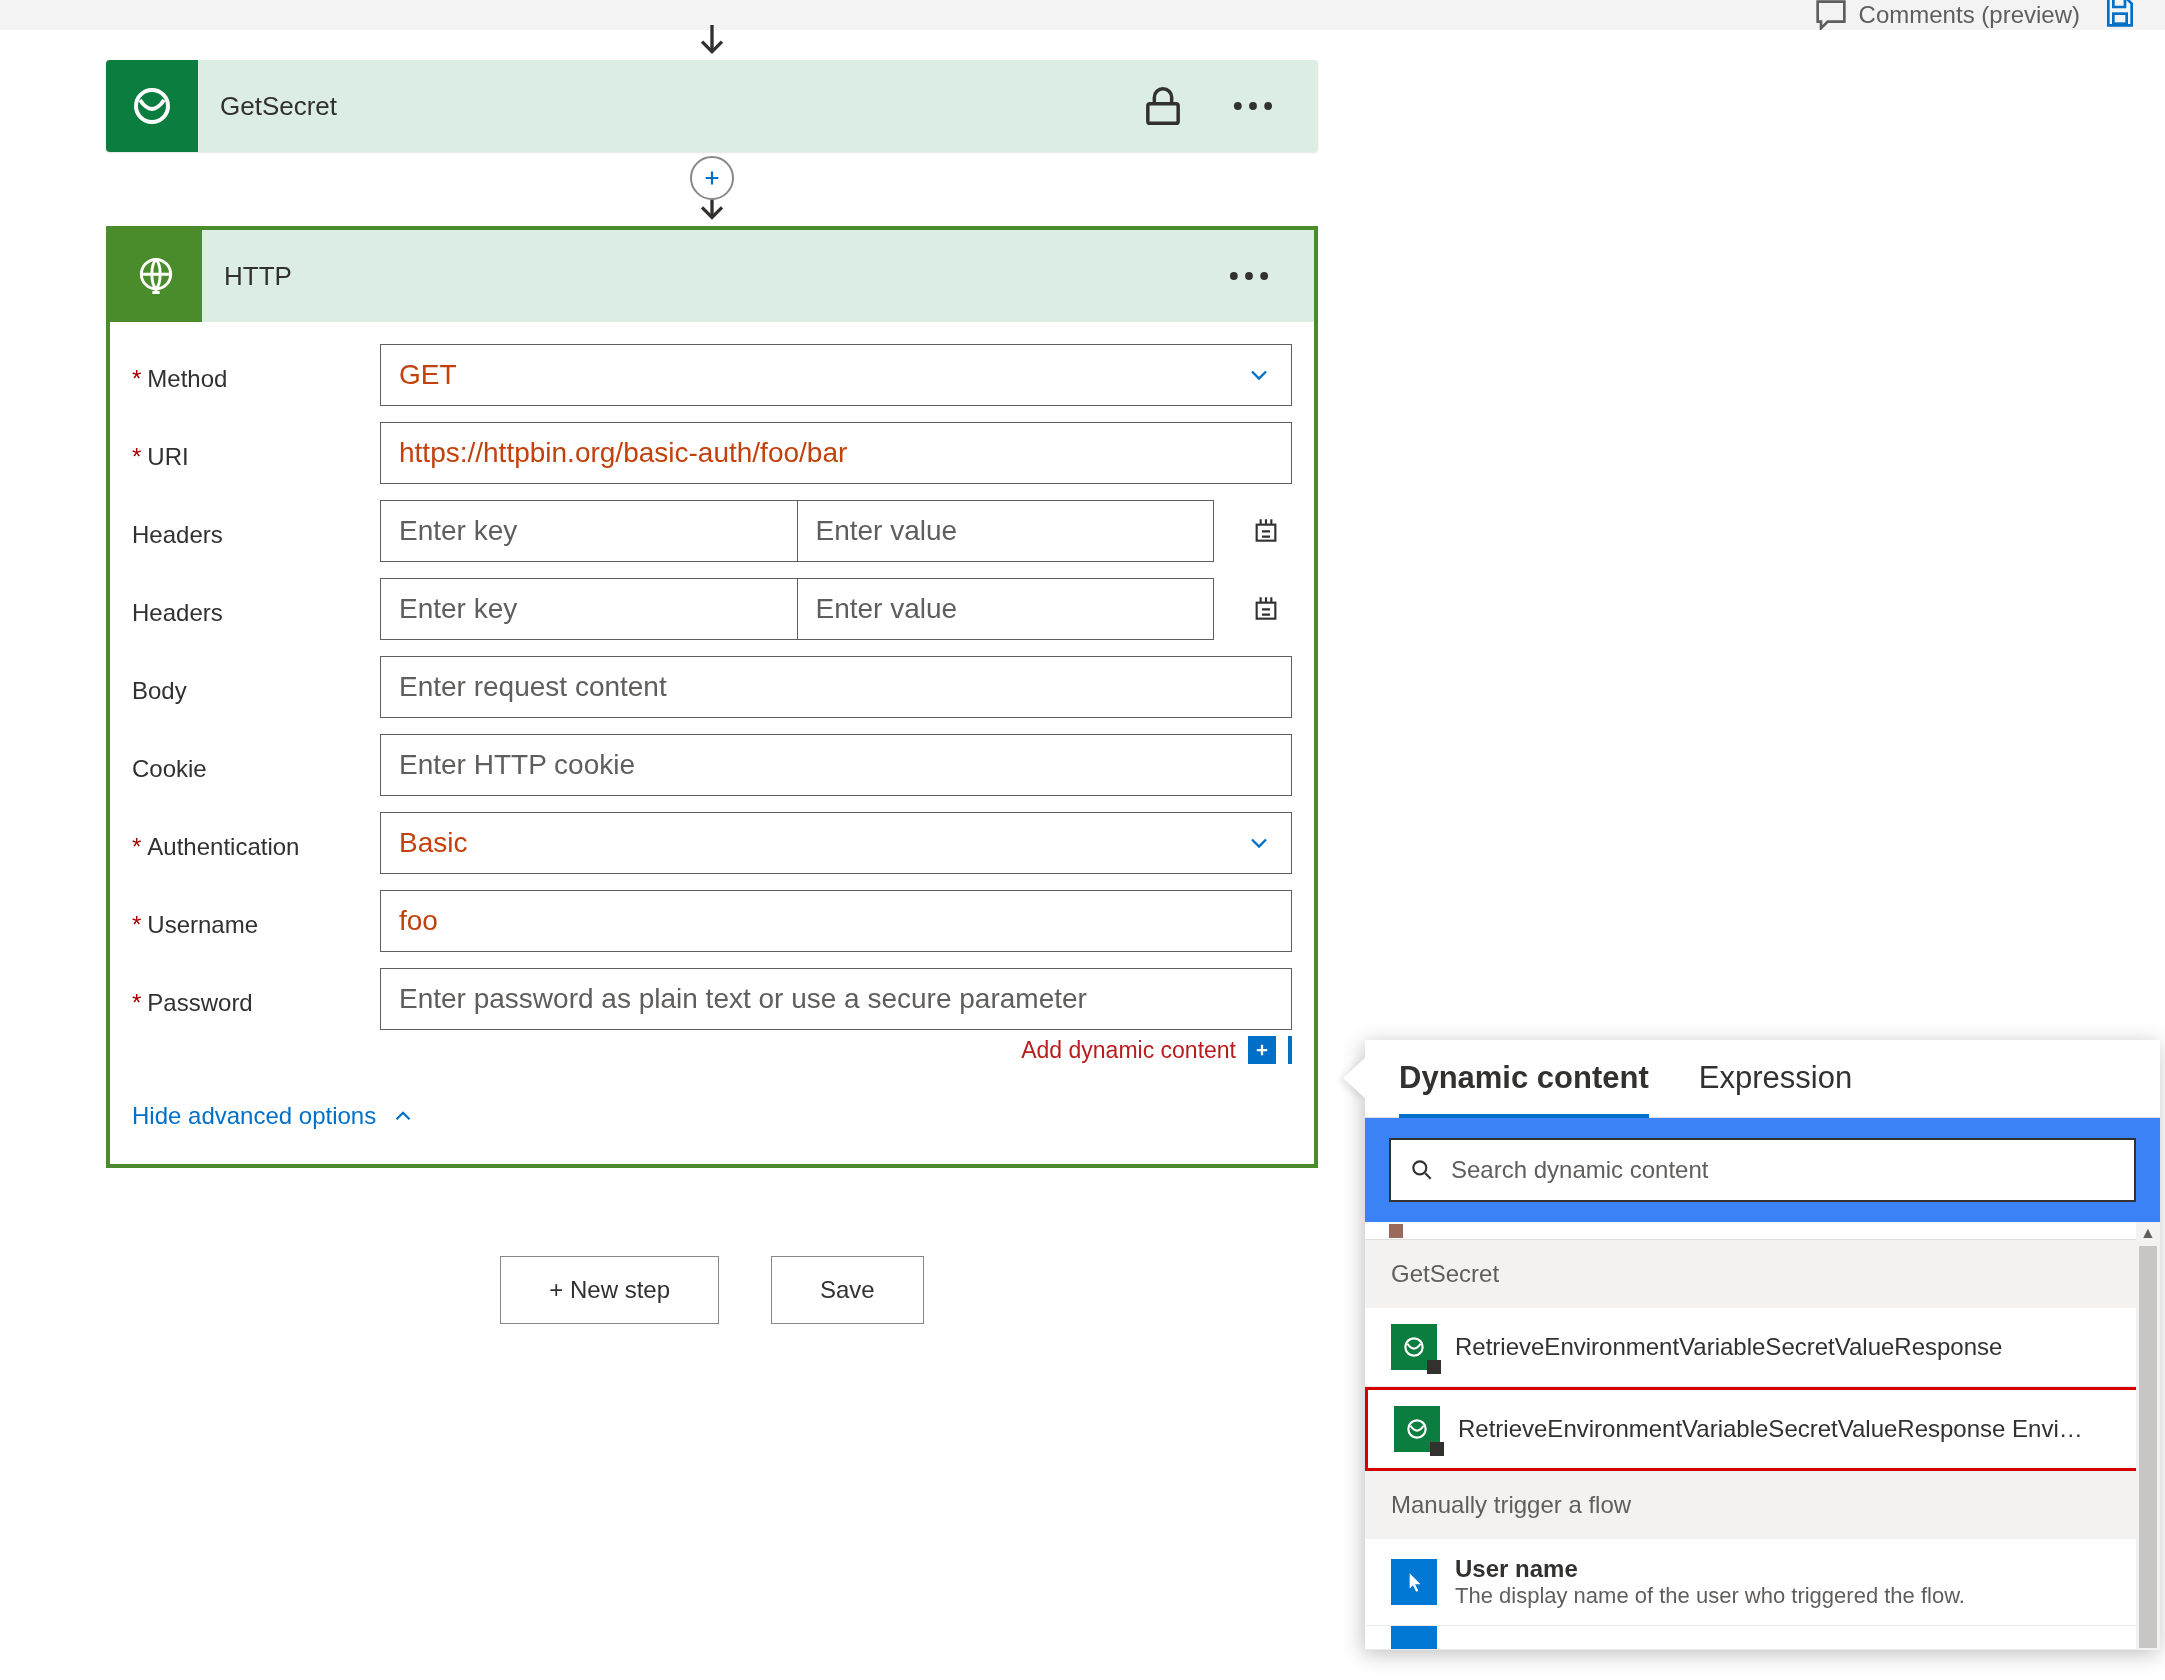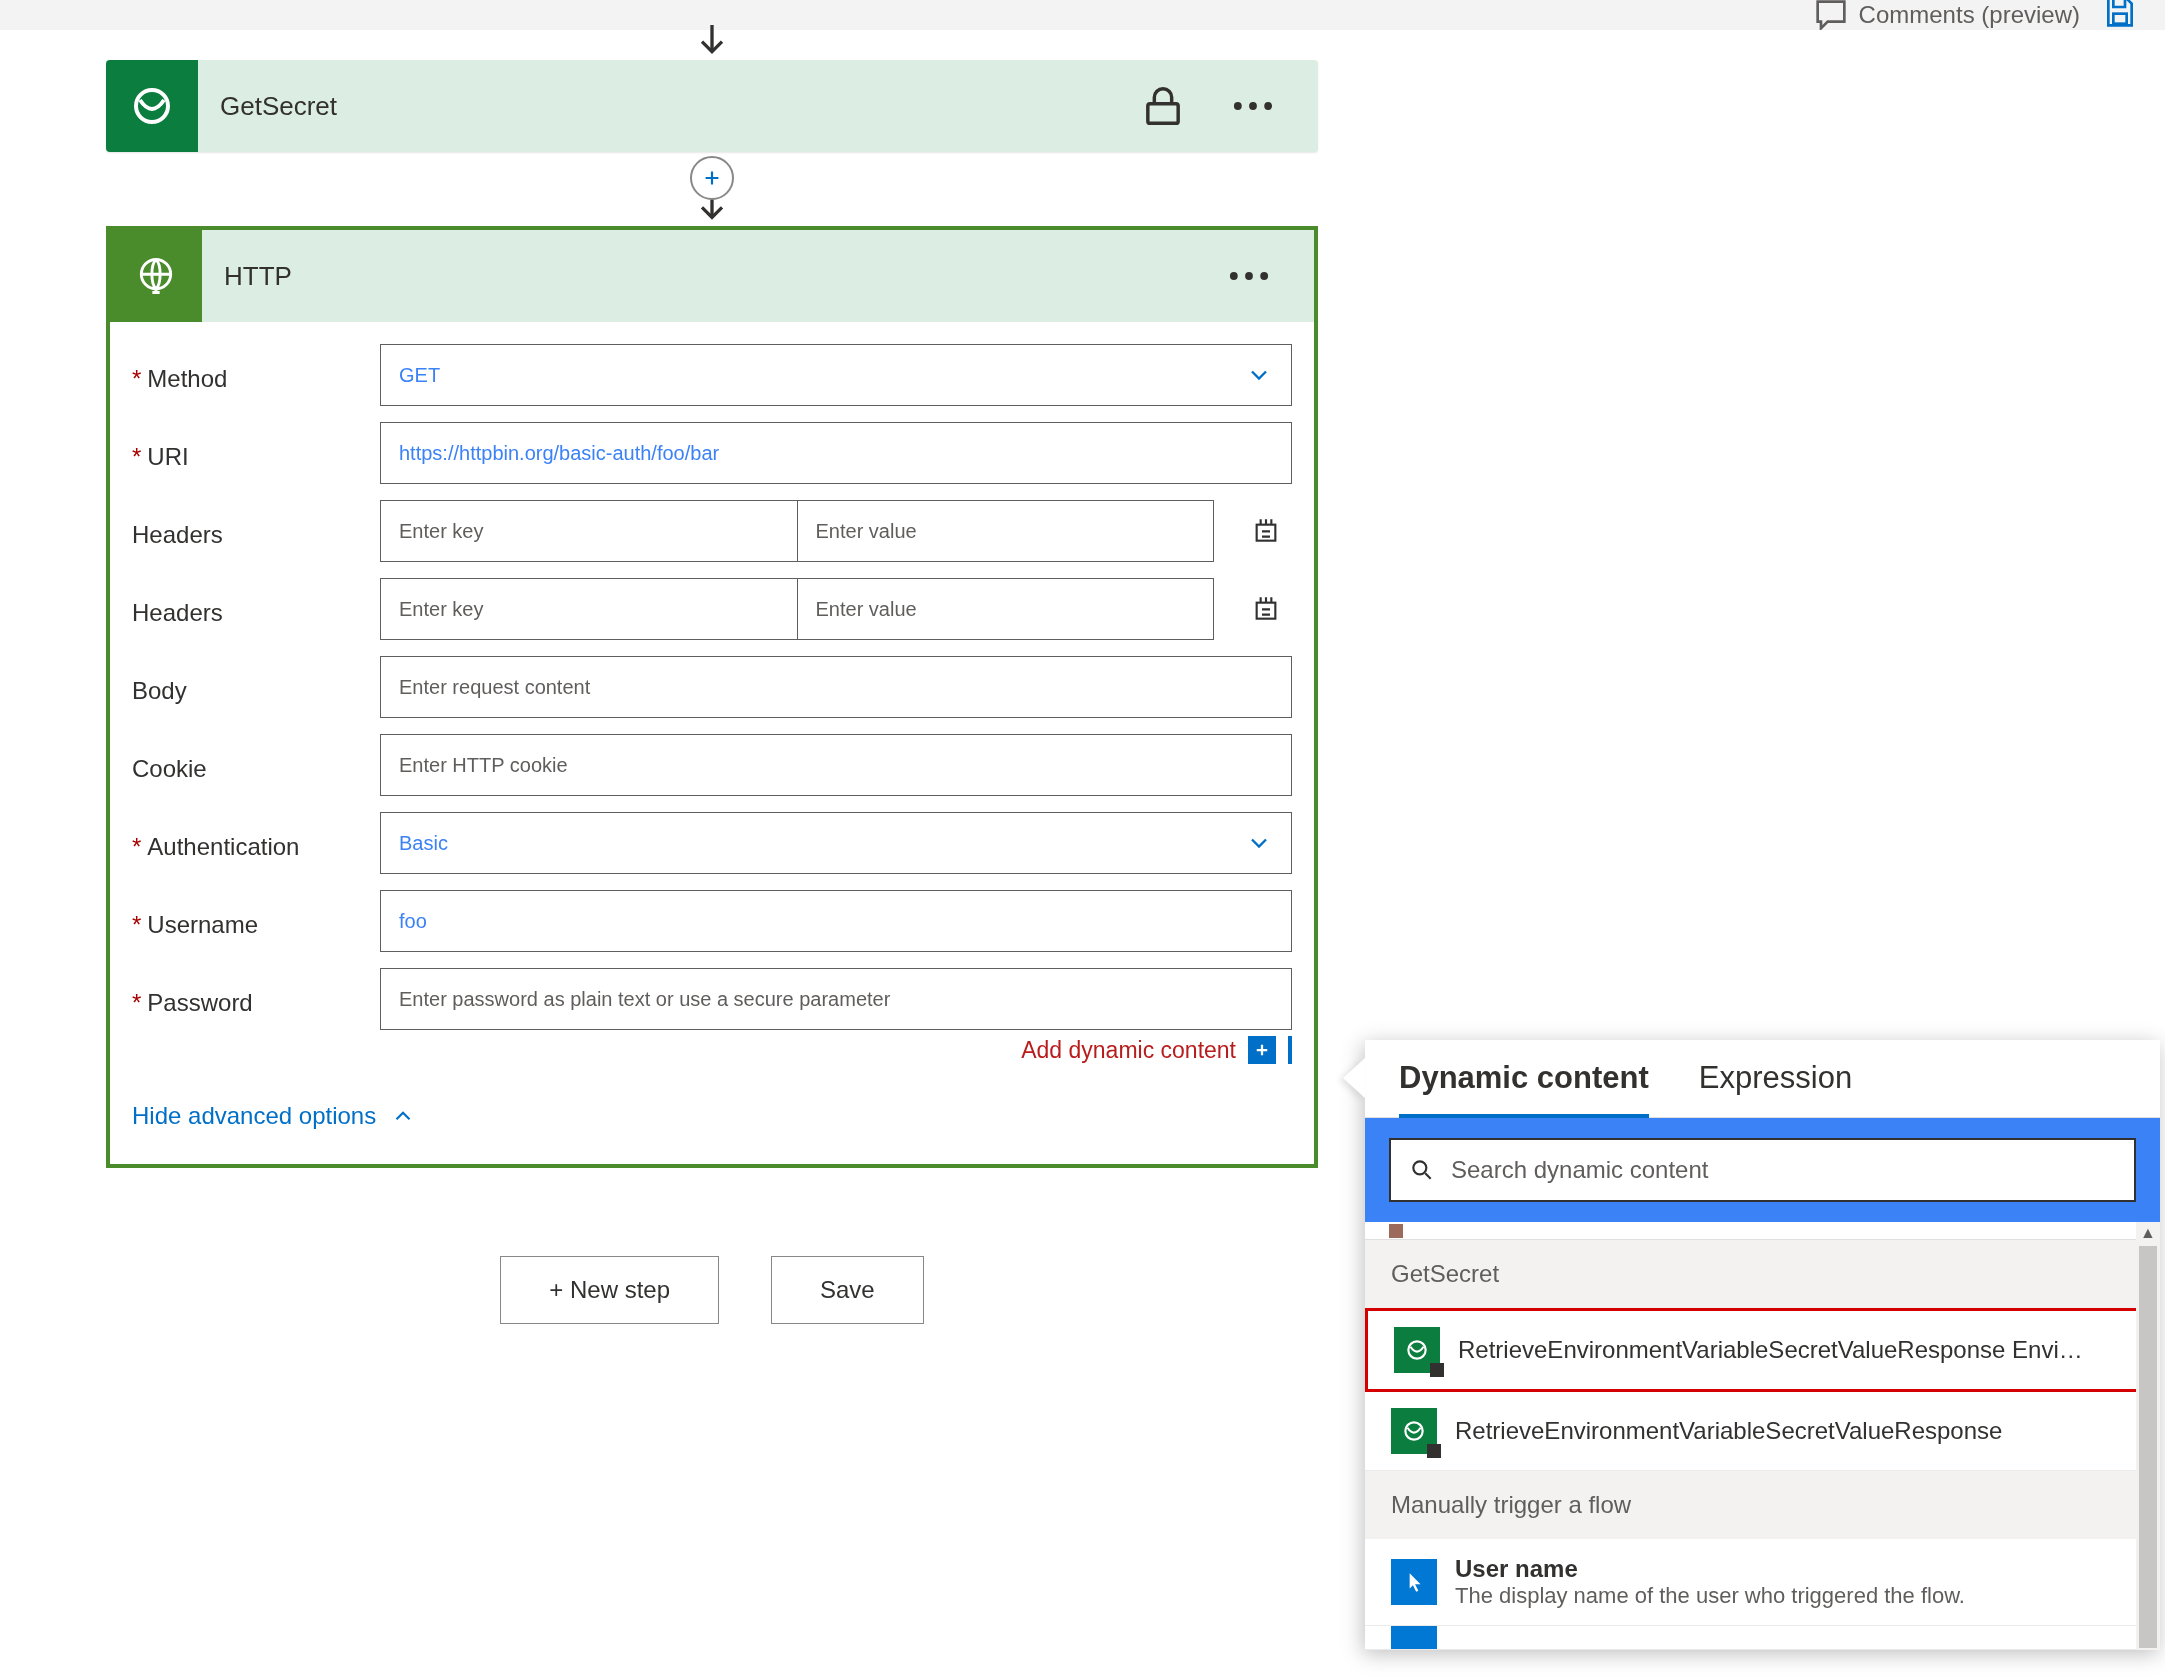--- a/index.html
+++ b/index.html
@@ -33,21 +33,21 @@
     .http-header .card-icon-tile { height: 100%; }
     .tile-olive { background: #4a8b2c; }
     .http-header .title { flex:1; padding-left: 22px; font-size: 26px; }
     .http-body { padding: 22px; }
 
     .form-row { display:flex; align-items: center; margin-bottom: 16px; }
     .form-label { width: 248px; padding-top: 8px; font-size: 24px; color: #323130; display:flex; gap:6px; }
     .req { color:#a80000; }
     .form-field { flex:1; display:flex; gap:0; align-items:center; }
 
-    .txt-input, .select-input { width: 100%; height: 62px; border:1px solid #605e5c; padding: 0 18px; font-size: 20px; color:#3b82f6; background:#fff; }
+    .txt-input, .select-input { width: 100%; height: 62px; border:1px solid #605e5c; padding: 0 18px; font-size: 28px; color:#c2410c; background:#fff; }
     .txt-input::placeholder { color:#605e5c; }
     .select-input { display:flex; align-items:center; justify-content:space-between; cursor:pointer; }
     .chevron { color:#006fc7; }
 
     .kv-pair { display:flex; flex:1;border-radius:27px; }
     .kv-pair .txt-input { flex:1; }
     .kv-pair .txt-input:first-child { border-right:none; }
     .kv-icon { margin-left: 36px; margin-right: 10px; cursor:pointer; }
 
     .add-dynamic { text-align:right; margin-top:6px; }
@@ -342,42 +342,42 @@
       </div>
     </div>
 
     <div class="panel-list">
       <div class="panel-remnant">
           <span class="remnant-tile"></span>
         </div>
 
       <div class="section-header">GetSecret</div>
 
+      <div class="panel-item">
+        <div class="mini-tile green">
+          <svg width="26" height="26" viewBox="0 0 24 24" fill="none" stroke="#fff" stroke-width="2">
+              <circle cx="12" cy="12" r="8"></circle>
+              <path d="M6 9c4 6 8 6 12 0"></path>
+            </svg>
+          <span class="corner"></span>
+        </div>
+        <div class="item-text">RetrieveEnvironmentVariableSecretValueResponse</div>
+      </div>
+
       <div class="panel-item highlight-red">
         <div class="mini-tile green">
           <svg width="26" height="26" viewBox="0 0 24 24" fill="none" stroke="#fff" stroke-width="2">
               <circle cx="12" cy="12" r="8"></circle>
               <path d="M6 9c4 6 8 6 12 0"></path>
             </svg>
           <span class="corner"></span>
         </div>
         <div class="item-text">RetrieveEnvironmentVariableSecretValueResponse Envi…</div>
       </div>
 
-      <div class="panel-item">
-        <div class="mini-tile green">
-          <svg width="26" height="26" viewBox="0 0 24 24" fill="none" stroke="#fff" stroke-width="2">
-              <circle cx="12" cy="12" r="8"></circle>
-              <path d="M6 9c4 6 8 6 12 0"></path>
-            </svg>
-          <span class="corner"></span>
-        </div>
-        <div class="item-text">RetrieveEnvironmentVariableSecretValueResponse</div>
-      </div>
-
       <div class="section-header">Manually trigger a flow</div>
 
       <div class="panel-item two-line">
         <div class="mini-tile blue">
           <svg width="26" height="26" viewBox="0 0 24 24" fill="#fff">
               <path d="M8 4l0 14 3-3 3 6 2-1-3-6 5 0z"></path>
             </svg>
         </div>
         <div class="texts">
           <div class="item-text" style="font-weight:600;">User name</div>

